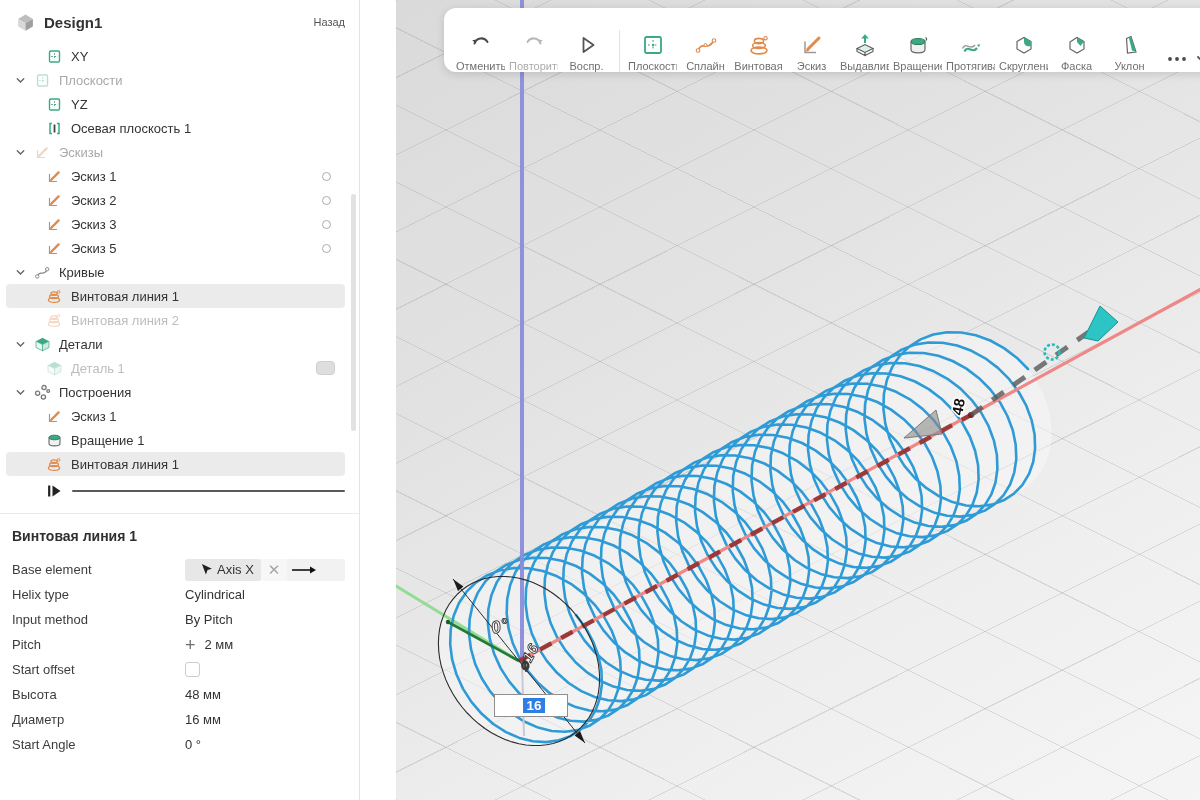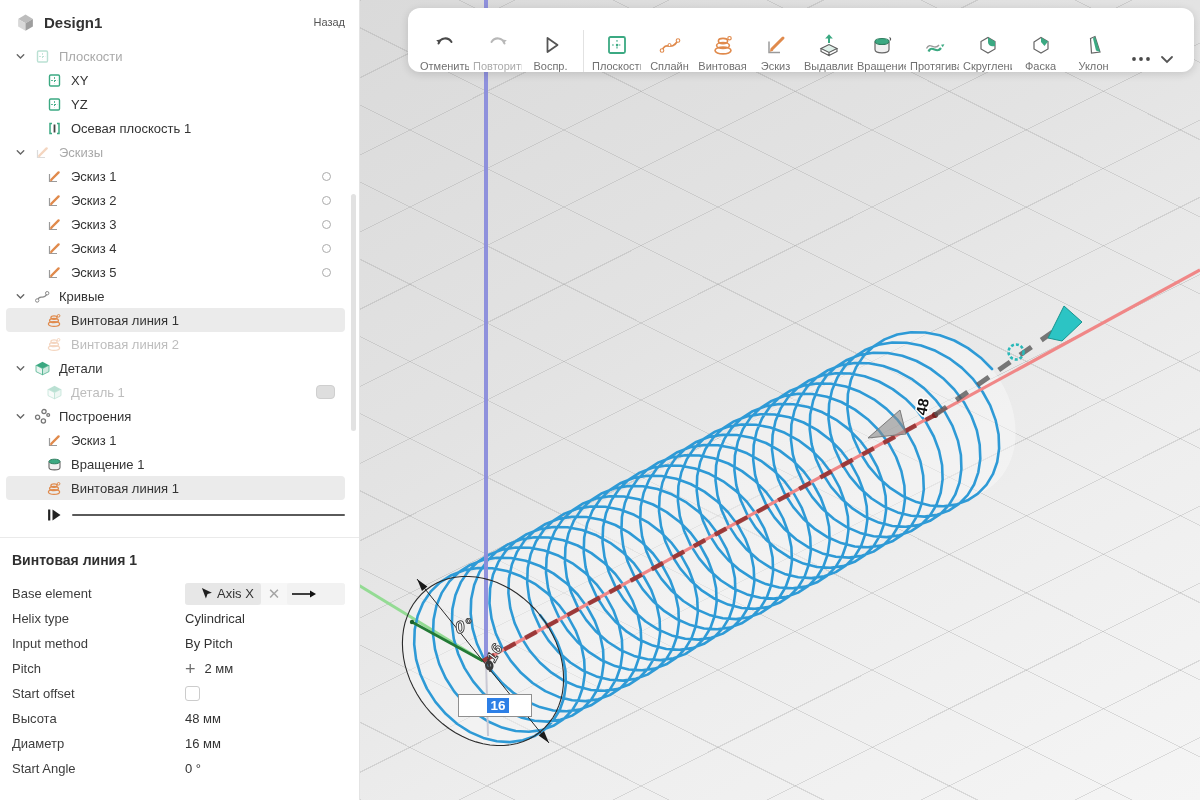--- a/index.html
+++ b/index.html
@@ -1,18 +1,18 @@
 <!DOCTYPE html>
 <html><head>
 <meta charset="utf-8">
 <style>
   * { margin:0; padding:0; box-sizing:border-box; }
   html,body { width:1200px; height:800px; overflow:hidden;
     font-family:"Liberation Sans", sans-serif; background:#fff; }
-  .app { position:relative; width:1200px; height:800px; display:flex; }
+  .app { position:relative; width:1200px; height:800px; display:flex;gap:36px; }
 
   
   .sidebar { position:relative; width:360px; height:800px; background:#fff;
     border-right:1px solid #E4E4E4; flex:0 0 360px; z-index:5; }
   .sb-header { display:flex; align-items:center; height:44px; padding:0 14px 0 16px; }
   .sb-title { font-size:15px; font-weight:bold; color:#333; margin-left:9px; flex:1; }
   .sb-back { font-size:11px; color:#555; cursor:pointer; }
 
   .tree { position:relative; }
   .trow { position:relative; display:flex; align-items:center; height:24px;
@@ -224,39 +224,39 @@
   <div class="sidebar">
     <div class="sb-header">
       <svg width="19" height="19" viewBox="0 0 18 18">
           <use href="#i-appcube"></use>
         </svg>
       <span class="sb-title">Design1</span>
       <span class="sb-back">Назад</span>
     </div>
 
     <div class="tree">
+      <div class="trow child">
+        <svg class="ticon" viewBox="0 0 17 17">
+            <use href="#i-plane"></use>
+          </svg>
+        <span class="tlabel">XY</span>
+      </div>
       <div class="trow sec muted">
         <svg class="chev" viewBox="0 0 14 14">
             <use href="#i-chev"></use>
           </svg>
         <svg class="ticon" viewBox="0 0 17 17">
             <use href="#i-plane"></use>
           </svg>
         <span class="tlabel">Плоскости</span>
       </div>
       <div class="trow child">
         <svg class="ticon" viewBox="0 0 17 17">
             <use href="#i-plane"></use>
           </svg>
-        <span class="tlabel">XY</span>
-      </div>
-      <div class="trow child">
-        <svg class="ticon" viewBox="0 0 17 17">
-            <use href="#i-plane"></use>
-          </svg>
         <span class="tlabel">YZ</span>
       </div>
       <div class="trow child">
         <svg class="ticon" viewBox="0 0 17 17">
             <use href="#i-axplane"></use>
           </svg>
         <span class="tlabel">Осевая плоскость 1</span>
       </div>
 
       <div class="trow sec muted">
@@ -280,27 +280,20 @@
             <use href="#i-sketch"></use>
           </svg>
         <span class="tlabel">Эскиз 2</span>
         <span class="vis-circle"></span>
       </div>
       <div class="trow child">
         <svg class="ticon" viewBox="0 0 17 17">
             <use href="#i-sketch"></use>
           </svg>
         <span class="tlabel">Эскиз 3</span>
-        <span class="vis-circle"></span>
-      </div>
-      <div class="trow child">
-        <svg class="ticon" viewBox="0 0 17 17">
-            <use href="#i-sketch"></use>
-          </svg>
-        <span class="tlabel">Эскиз 4</span>
         <span class="vis-circle"></span>
       </div>
       <div class="trow child">
         <svg class="ticon" viewBox="0 0 17 17">
             <use href="#i-sketch"></use>
           </svg>
         <span class="tlabel">Эскиз 5</span>
         <span class="vis-circle"></span>
       </div>
 

